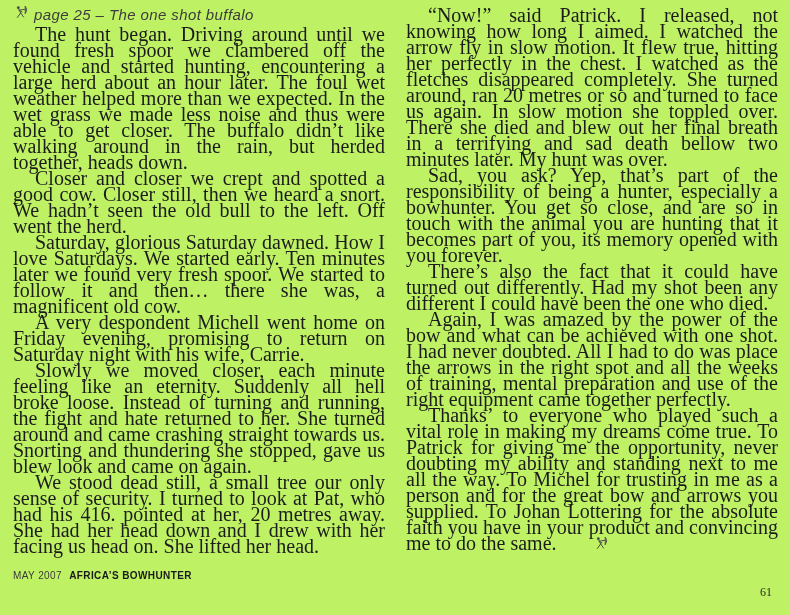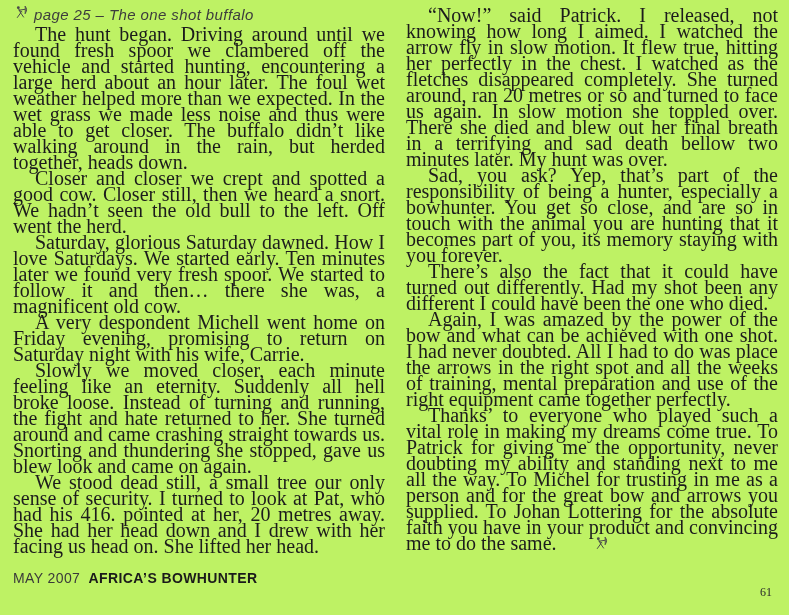--- a/index.html
+++ b/index.html
@@ -52,21 +52,21 @@
     position: relative;
     top: 1px;
   }
 
   
   .magazine-footer {
     position: absolute;
     left: 13px;
     top: 570px;
     font-family: "Liberation Sans", sans-serif;
-    font-size: 14px;
+    font-size: 10px;
     letter-spacing: 0.4px;
     color: #3a3a3a;
     white-space: nowrap;
   }
   .magazine-footer .mag-name {
     font-weight: bold;
     color: #1a1a1a;
     margin-left: 4px;
   }
 
@@ -107,21 +107,21 @@
       <p class="para indent">The hunt began. Driving around until we found fresh spoor we clambered off the vehicle and started hunting, encountering a large herd about an hour later. The foul wet weather helped more than we expected. In the wet grass we made less noise and thus were able to get closer. The buffalo didn’t like walking around in the rain, but herded together, heads down.</p>
       <p class="para indent">Closer and closer we crept and spotted a good cow. Closer still, then we heard a snort. We hadn’t seen the old bull to the left. Off went the herd.</p>
       <p class="para indent">Saturday, glorious Saturday dawned. How I love Saturdays. We started early. Ten minutes later we found very fresh spoor. We started to follow it and then… there she was, a magnificent old cow.</p>
       <p class="para indent">A very despondent Michell went home on Friday evening, promising to return on Saturday night with his wife, Carrie.</p>
       <p class="para indent">Slowly we moved closer, each minute feeling like an eternity. Suddenly all hell broke loose. Instead of turning and running, the fight and hate returned to her. She turned around and came crashing straight towards us. Snorting and thundering she stopped, gave us blew look and came on again.</p>
       <p class="para indent">We stood dead still, a small tree our only sense of security. I turned to look at Pat, who had his 416. pointed at her, 20 metres away. She had her head down and I drew with her facing us head on. She lifted her head.</p>
     </div>
 
   <div class="col col-right">
       <p class="para indent">“Now!” said Patrick. I released, not knowing how long I aimed. I watched the arrow fly in slow motion. It flew true, hitting her perfectly in the chest. I watched as the fletches disappeared completely. She turned around, ran 20 metres or so and turned to face us again. In slow motion she toppled over. There she died and blew out her final breath in a terrifying and sad death bellow two minutes later. My hunt was over.</p>
-      <p class="para indent">Sad, you ask? Yep, that’s part of the responsibility of being a hunter, especially a bowhunter. You get so close, and are so in touch with the animal you are hunting that it becomes part of you, its memory staying with you forever.</p>
+      <p class="para indent">Sad, you ask? Yep, that’s part of the responsibility of being a hunter, especially a bowhunter. You get so close, and are so in touch with the animal you are hunting that it becomes part of you, its memory opened with you forever.</p>
       <p class="para indent">There’s also the fact that it could have turned out differently. Had my shot been any different I could have been the one who died.</p>
       <p class="para indent">Again, I was amazed by the power of the bow and what can be achieved with one shot. I had never doubted. All I had to do was place the arrows in the right spot and all the weeks of training, mental preparation and use of the right equipment came together perfectly.</p>
       <p class="para indent">Thanks’ to everyone who played such a vital role in making my dreams come true. To Patrick for giving me the opportunity, never doubting my ability and standing next to me all the way. To Michel for trusting in me as a person and for the great bow and arrows you supplied. To Johan Lottering for the absolute faith you have in your product and convincing me to do the same.<span class="end-glyph">
   <svg width="17" height="15" viewBox="0 0 20 18" xmlns="http://www.w3.org/2000/svg">
     <g stroke="#4a4a4a" stroke-width="1.2" fill="none" stroke-linecap="round">
       <circle cx="6.2" cy="3.2" r="1.7" fill="#4a4a4a" stroke="none"></circle>
       <path d="M6.8 5 L9 9.5"></path>
       <path d="M9 9.5 L5 15"></path>
       <path d="M9 9.5 L12.5 14.5"></path>
       <path d="M7.2 6.2 L14 5.2"></path>

